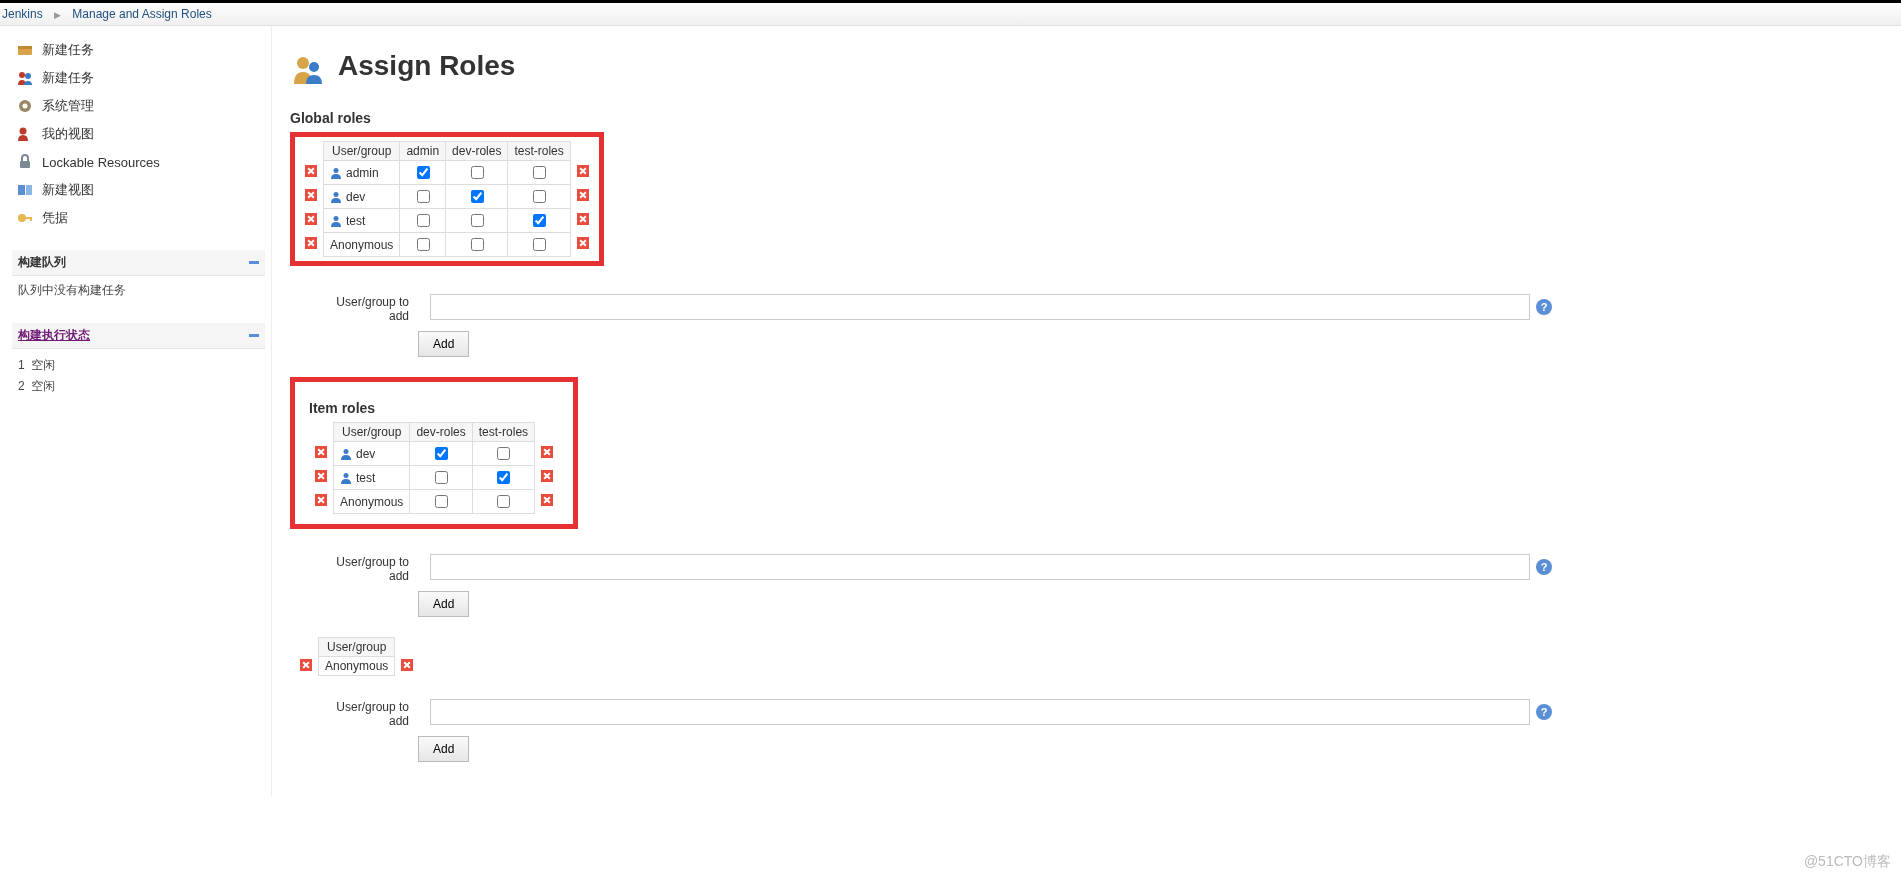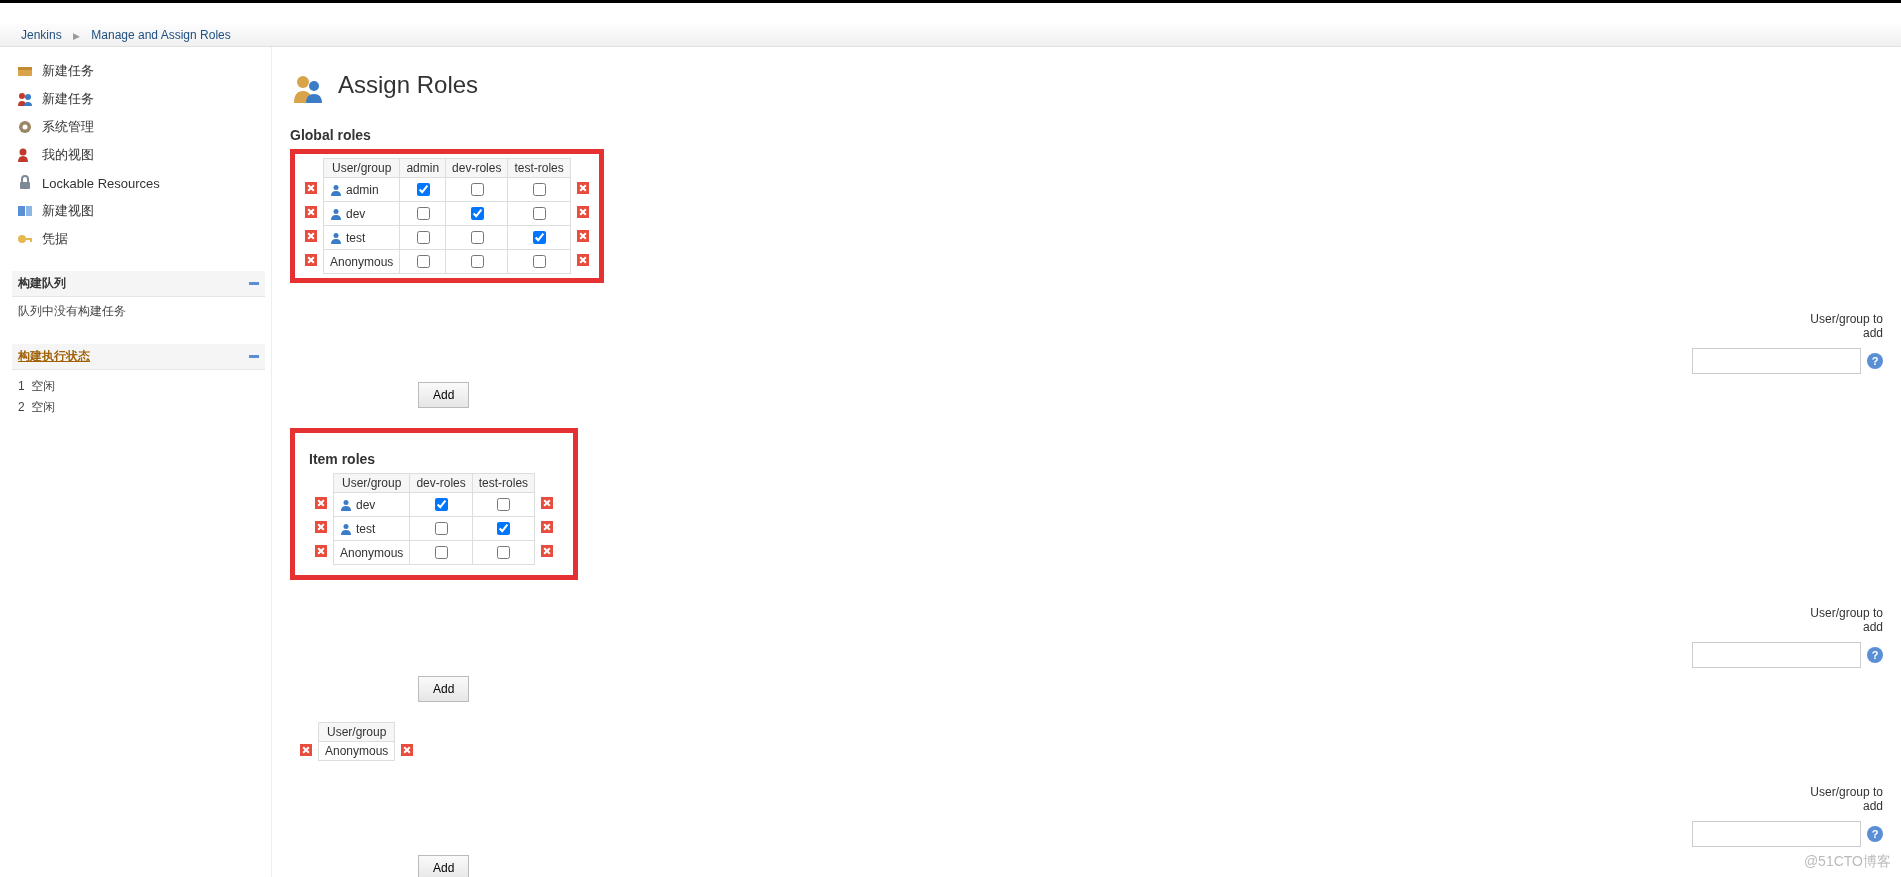--- a/index.html
+++ b/index.html
@@ -10,24 +10,23 @@
     color: #333;
     background: #fff;
   }
   .topbar-black {
     height: 3px;
     background: #000;
   }
   .breadcrumbs {
     background: linear-gradient(#fdfdfd, #f0f0f0);
     border-bottom: 1px solid #e0e0e0;
-    padding: 4px 21px;
+    padding: 4px 2px;
     font-size: 12px;
     color: #555;
-    margin-top: 21px;
   }
   .breadcrumbs a { color: #205081; text-decoration: none; }
   .breadcrumbs .sep { color: #999; margin: 0 8px; font-size: 9px; }
   .layout { display: flex; }
   .sidebar {
     width: 272px;
     padding: 10px 6px 10px 12px;
     border-right: 1px solid #eee;
   }
   .side-item {
@@ -59,28 +58,28 @@
   .pane-head .collapse {
     width: 10px; height: 3px; background: #5a8fd6;
     cursor: pointer;
   }
   .pane-body {
     padding: 6px;
     font-size: 12px;
     color: #444;
   }
   .pane-body .exec-line { padding: 2px 0; }
-  .pane-head a { color: #a16207; text-decoration: underline; font-weight: bold; }
+  .pane-head a { color: #701a75; text-decoration: underline; font-weight: bold; }
 
   .main {
     flex: 1;
     padding: 14px 18px;
   }
   .page-title-row { display: flex; align-items: center; gap: 12px; }
-  .page-title-row h1 { font-size: 24px; font-weight: normal; margin: 10px 0 20px 0; }
+  .page-title-row h1 { font-size: 28px; font-weight: bold; margin: 10px 0 20px 0; }
   .page-title-icon svg { width: 36px; height: 36px; }
 
   .section-title { font-weight: bold; font-size: 14px; margin: 8px 0 6px 0; }
   .highlight-box {
     border: 5px solid #e53131;
     padding: 4px;
     display: inline-block;
     margin-bottom: 14px;
   }
   table.role-table {
@@ -109,24 +108,23 @@
     content: ""; position: absolute; background: #fff;
     top: 5px; left: 2px; width: 8px; height: 2px;
   }
   .del-icon::before, .lead-del-icon::before { transform: rotate(45deg); }
   .del-icon::after, .lead-del-icon::after { transform: rotate(-45deg); }
   .user-icon { width: 12px; height: 12px; }
   .lead-cell { border: none !important; padding-right: 4px; }
 
   .form-row {
     display: flex;
-    align-items: flex-end;
-    gap: 8px;
+    align-items: center;
+    gap: 21px;
     margin: 8px 0 0 24px;
-    flex-direction: column;
   }
   .form-row label { width: 95px; text-align: right; font-size: 12px; padding-top: 4px; }
   .form-row .input-wrap { flex: 1; display: flex; align-items: center; gap: 6px; }
   .form-row input[type=text] {
     width: 100%;
     max-width: 1100px;
     border: 1px solid #ccc;
     padding: 5px 6px;
     font-size: 12px;
   }

